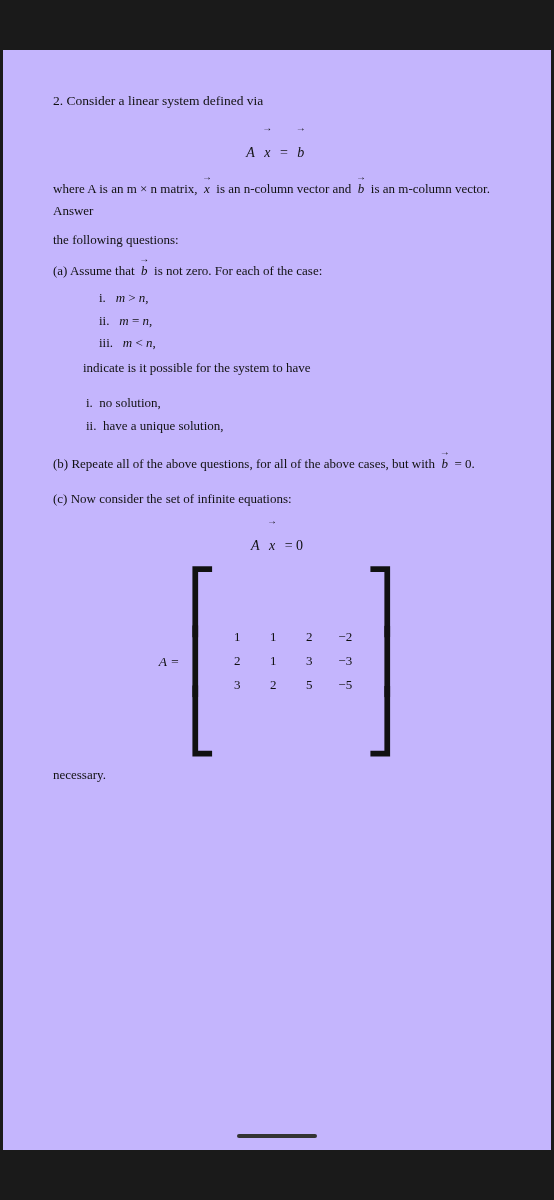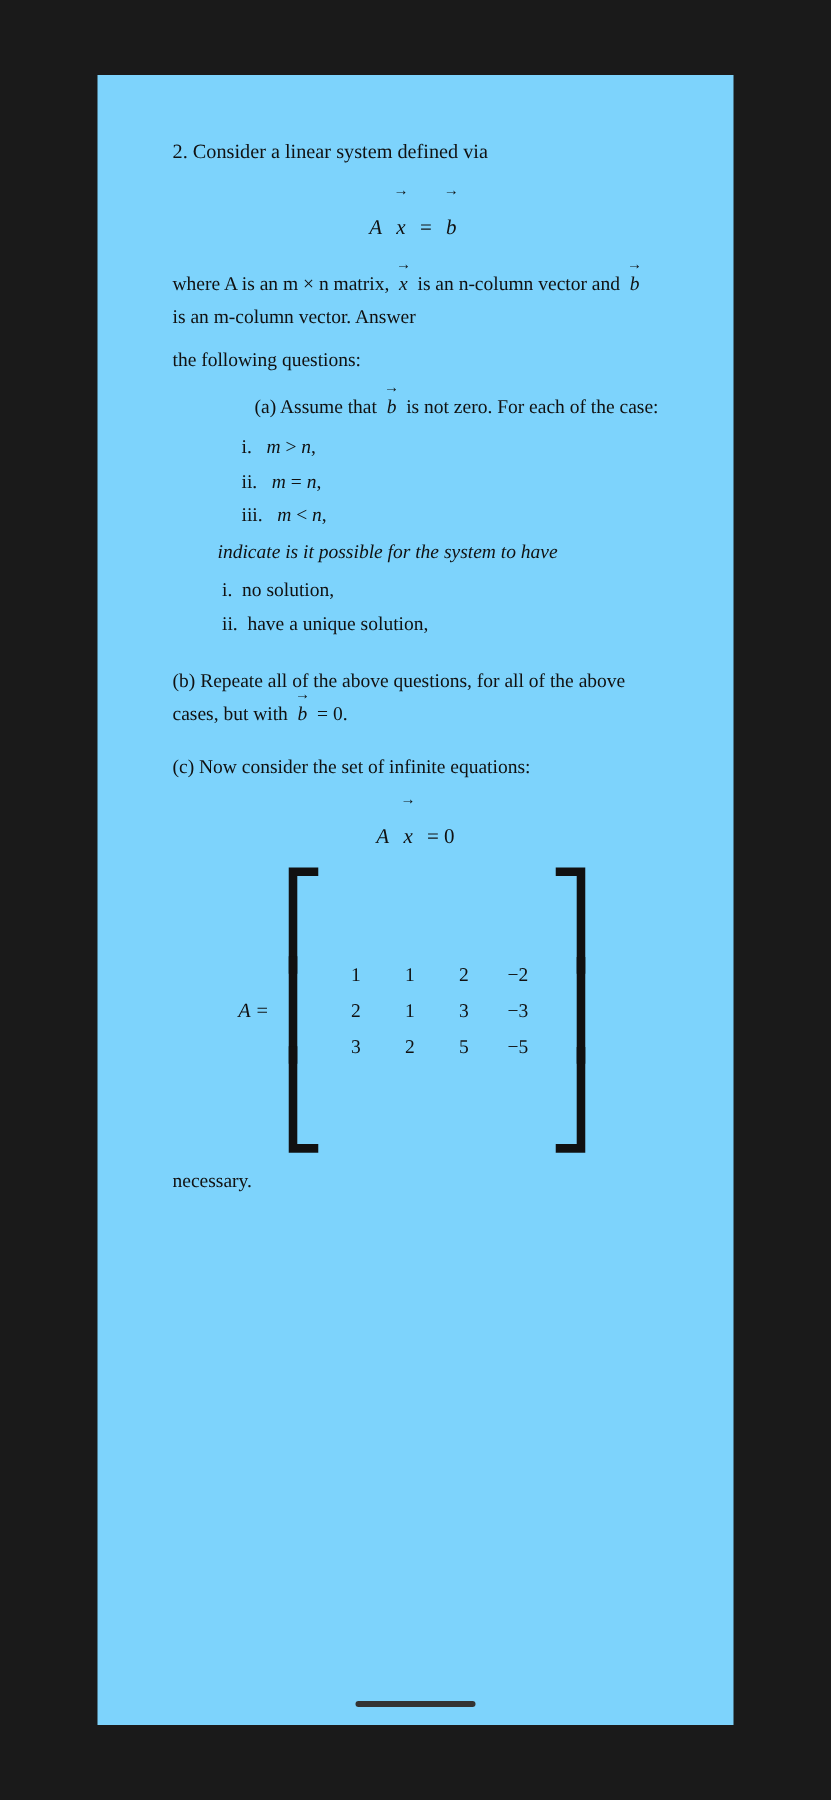--- a/index.html
+++ b/index.html
@@ -8,23 +8,23 @@
       width: 554px;
       min-height: 1200px;
       background: #1a1a1a;
       display: flex;
       align-items: center;
       justify-content: center;
       font-family: 'Times New Roman', Times, serif;
     }
 
     .page {
-      width: 424px;
+      width: 548px;
       min-height: 1100px;
-      background: #7dd3fc;
+      background: #c4b5fd;
       padding: 40px 50px 60px 50px;
       position: relative;
     }
 
     .content {
       font-size: 13px;
       line-height: 1.6;
       color: #111;
     }
 
@@ -35,41 +35,39 @@
 
     .where-text {
       font-size: 13px;
       margin-bottom: 8px;
       line-height: 1.7;
     }
 
     .part-label {
       font-size: 13px;
       margin: 10px 0 6px 0;
-      text-align: right;
     }
 
     .sub-item {
       margin-left: 46px;
       margin-bottom: 2px;
       font-size: 13px;
     }
 
     .sub-sub-item {
       margin-left: 33px;
       margin-bottom: 2px;
       font-size: 13px;
     }
 
     .indicate-text {
       margin-left: 30px;
       font-size: 13px;
       margin-top: 4px;
-      margin-bottom: 4px;
-      font-style: italic;
+      margin-bottom: 14px;
     }
 
     .part-b {
       margin-top: 16px;
       font-size: 13px;
       line-height: 1.7;
     }
 
     .part-c {
       margin-top: 12px;

